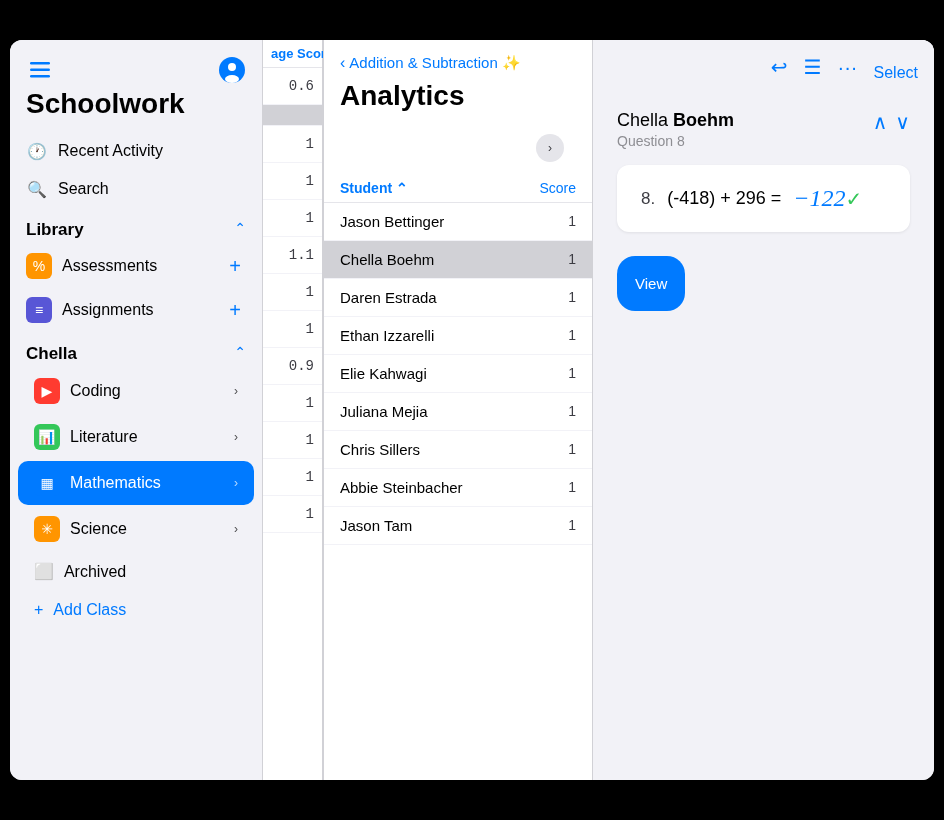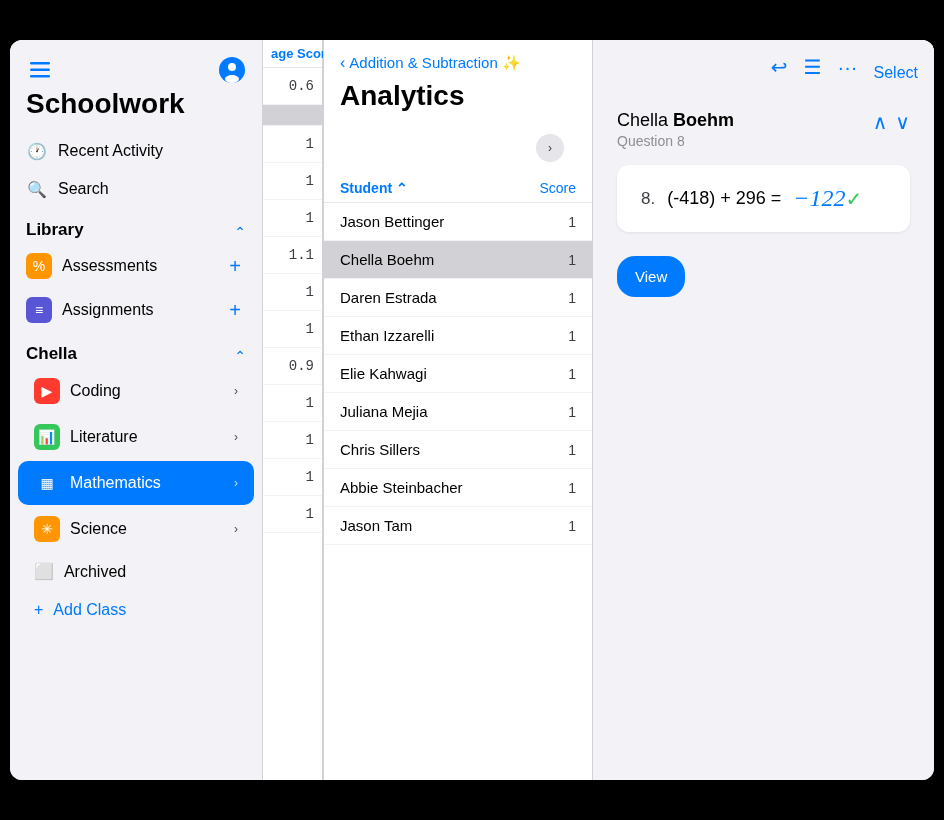--- a/index.html
+++ b/index.html
@@ -67,21 +67,21 @@
       height: 22px;
       display: flex;
       align-items: center;
       justify-content: center;
       color: #007aff;
       font-size: 16px;
     }
     .section-header {
       display: flex;
       justify-content: space-between;
-      align-items: flex-end;
+      align-items: flex-start;
       padding: 12px 16px 4px 16px;
     }
     .section-label {
       font-size: 17px;
       font-weight: 600;
       color: #000;
     }
     .section-chevron {
       color: #007aff;
       font-size: 14px;
@@ -242,21 +242,21 @@
     }
     .col-score {
       font-size: 14px;
       font-weight: 400;
       color: #007aff;
       text-align: center;
     }
     .student-row {
       display: flex;
       justify-content: space-between;
-      align-items: center;
+      align-items: flex-start;
       padding: 10px 16px;
       border-bottom: 1px solid #f2f2f7;
       cursor: pointer;
       font-size: 15px;
     }
     .student-row.selected { background: #d1d1d6; }
     .student-name { color: #000; }
     .student-score { color: #3c3c43; font-size: 14px; }
 
     
@@ -372,21 +372,21 @@
       font-family: Georgia, serif;
     }
     .check-mark {
       font-size: 20px;
       color: #34c759;
     }
     .view-btn {
       background: #007aff;
       color: #fff;
       border-radius: 18px;
-      padding: 12px 18px;
+      padding: 19px 18px;
       font-size: 15px;
       font-weight: 500;
       cursor: pointer;
       display: inline-block;
       margin-top: 8px;
     }
   </style>
 </head>
 <body>
 

